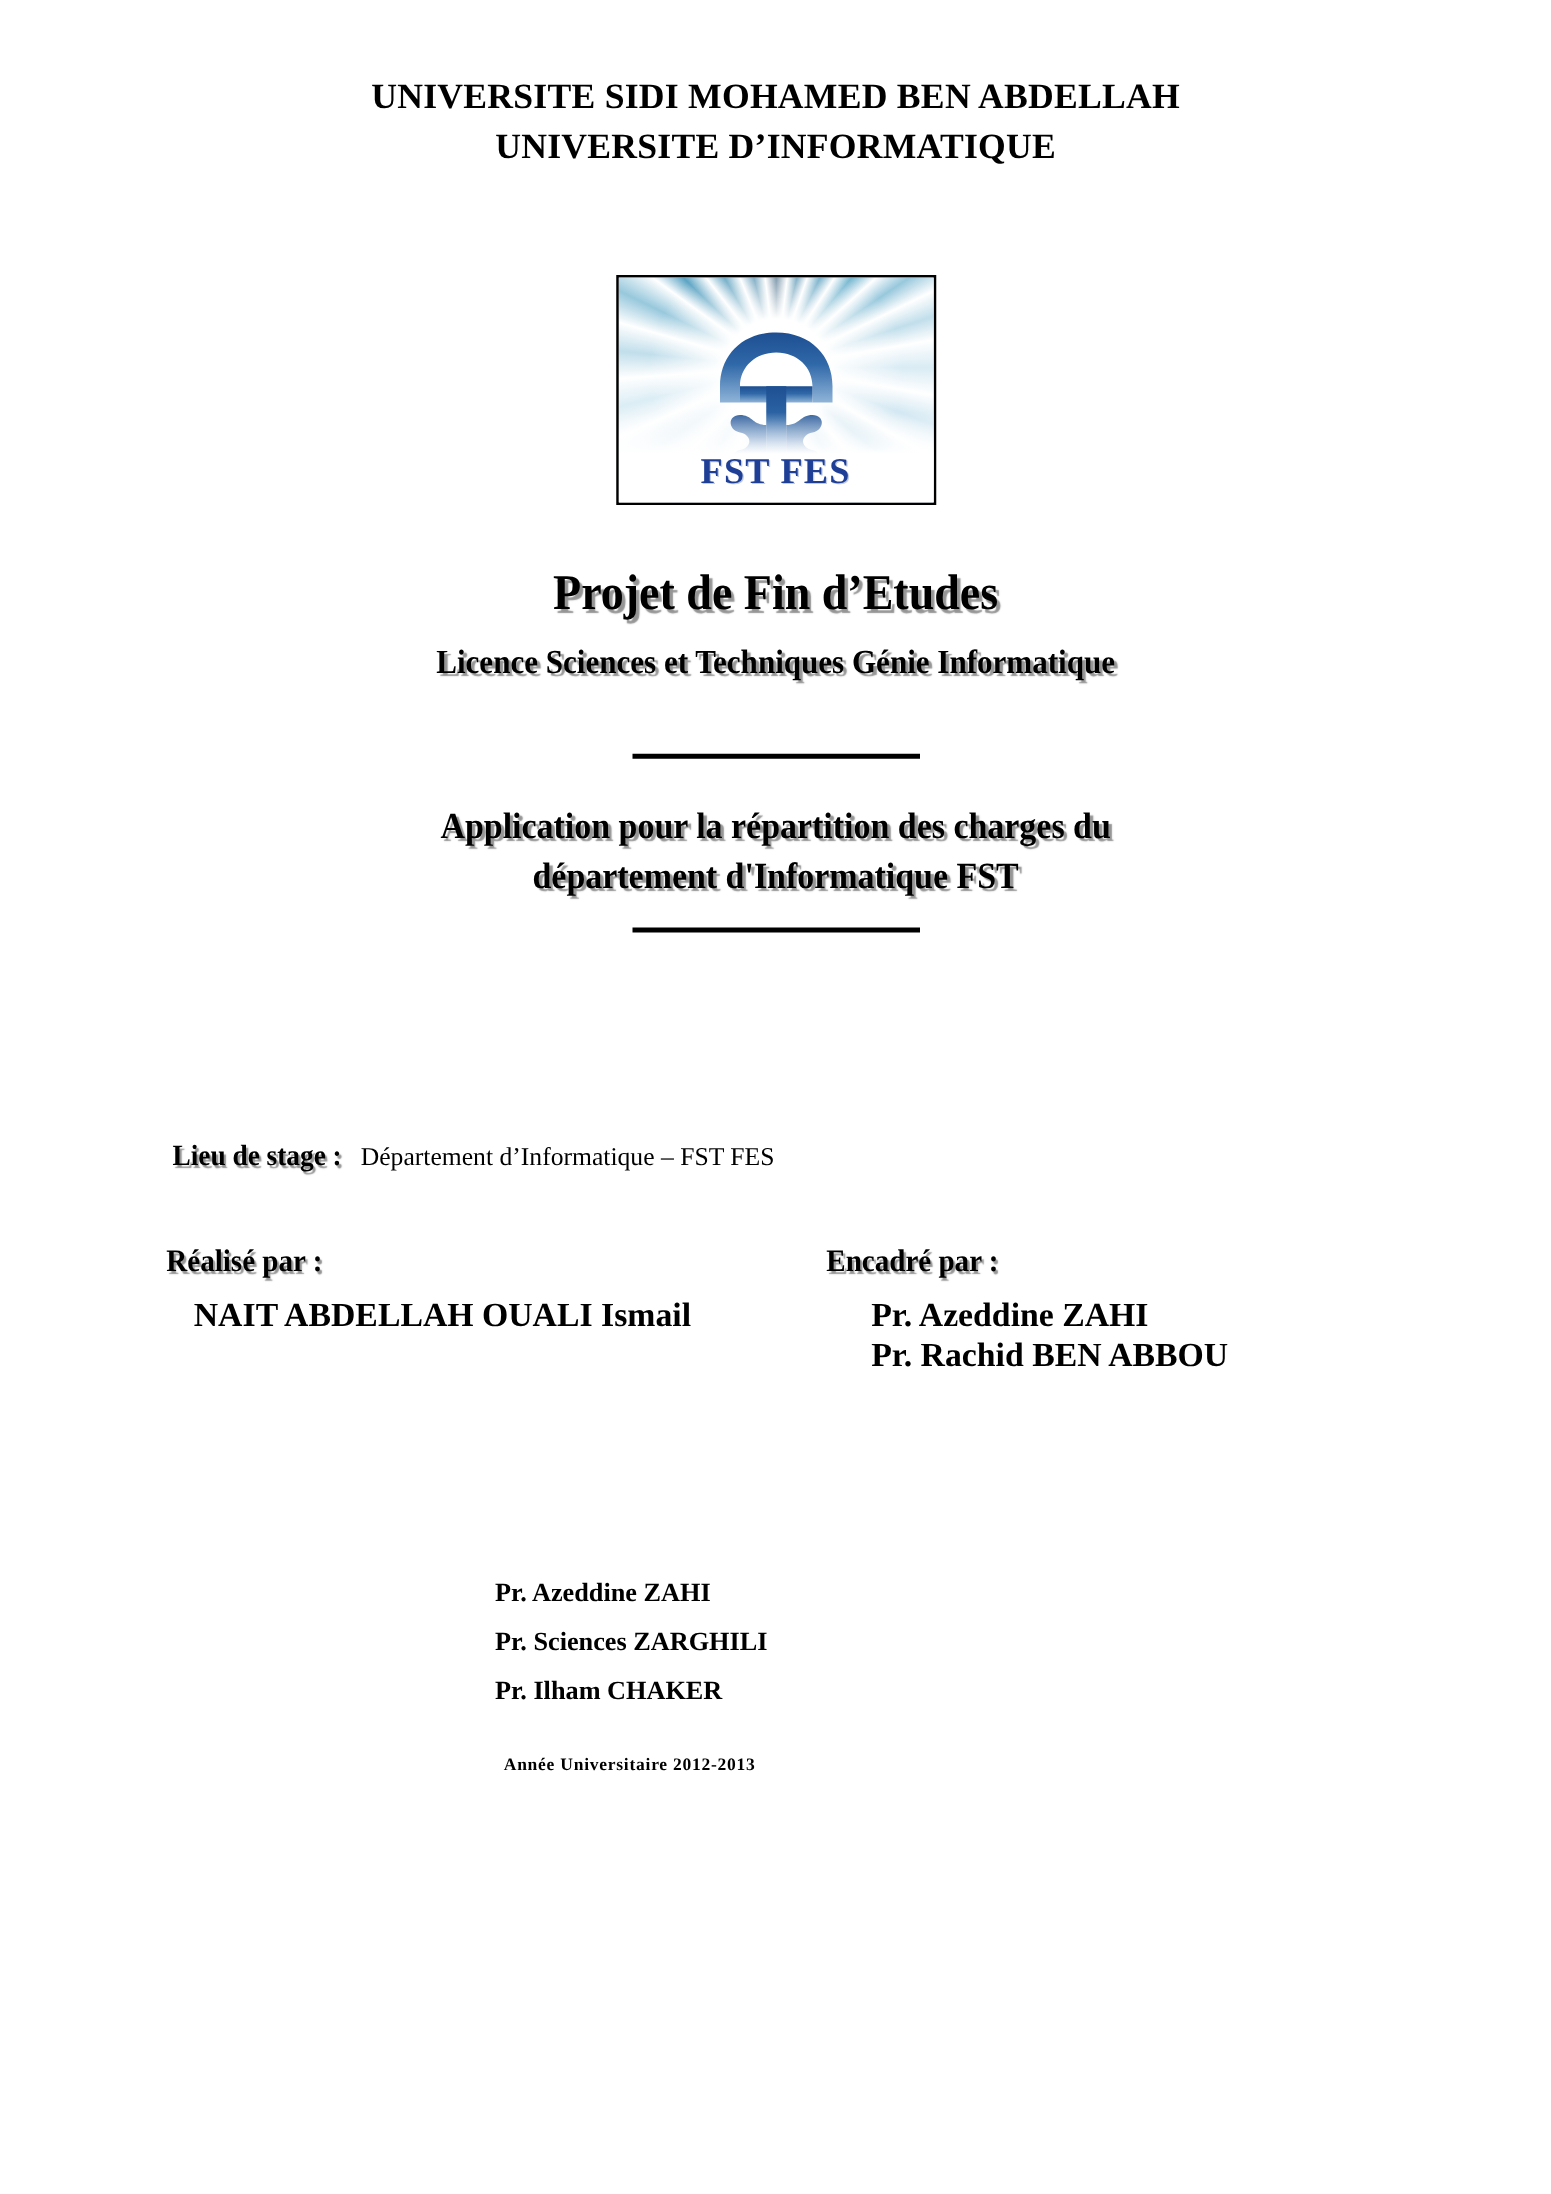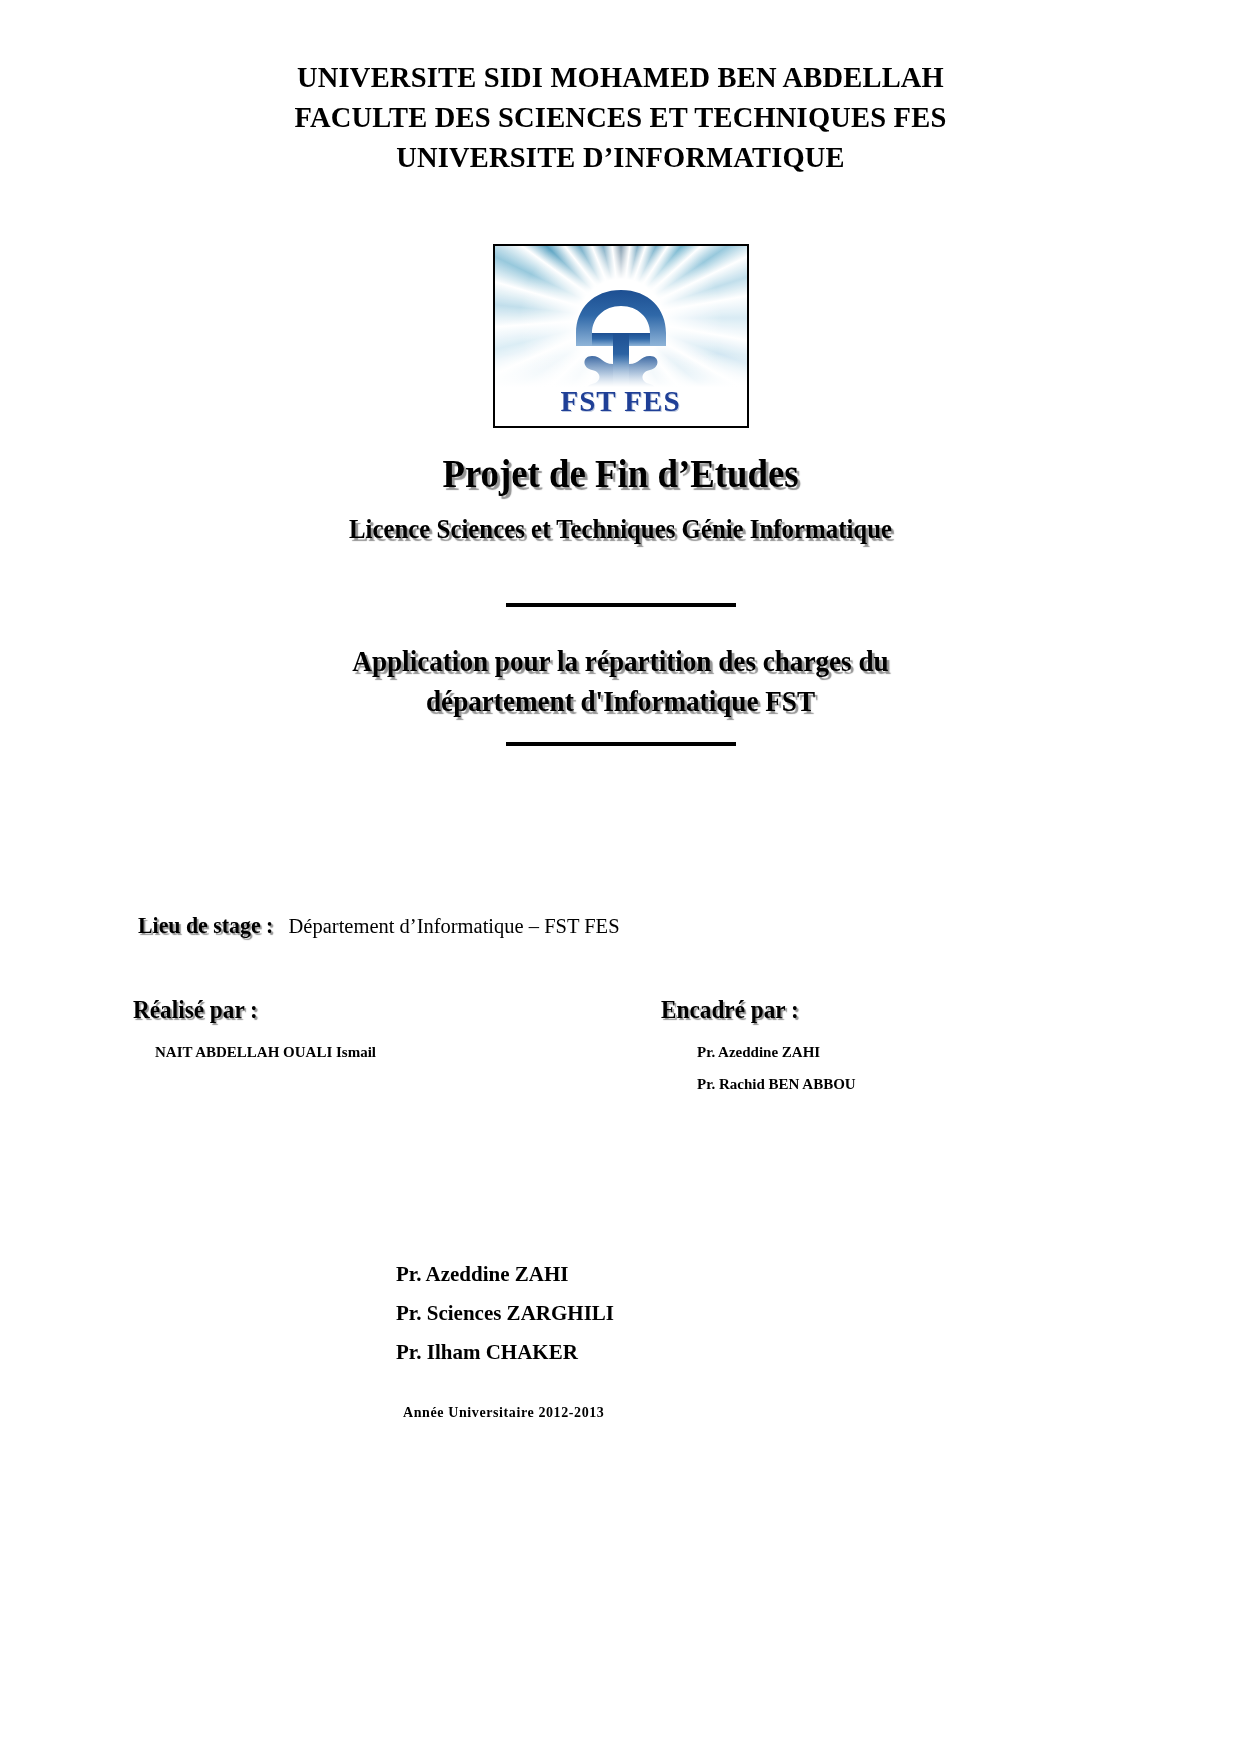--- a/index.html
+++ b/index.html
@@ -31,21 +31,21 @@
     font-weight: bold;
     font-size: 28.5px;
     line-height: 40px;
     letter-spacing: 0.2px;
     white-space: nowrap;
   }
 
   
   .logo-wrap {
     position: absolute;
-    top: 244px;
+    top: 220px;
     left: 0;
     width: 100%;
     display: flex;
     justify-content: center;
   }
   .logo-box {
     position: relative;
     width: 252px;
     height: 180px;
     border: 2px solid #000000;
@@ -197,21 +197,21 @@
     color: #000000;
     text-shadow: 2px 2px 1px rgba(130,130,130,0.85);
     transform: scaleX(0.93);
     transform-origin: left center;
     display: inline-block;
     white-space: nowrap;
   }
   .people-name {
     font-family: "Liberation Serif", "DejaVu Serif", serif;
     font-weight: bold;
-    font-size: 15px;
+    font-size: 27px;
     line-height: 32px;
     white-space: nowrap;
   }
   .people-col-left .people-name { margin-left: 22px; margin-top: 12px; }
   .people-col-right .people-name { margin-left: 36px; margin-top: 12px; }
   .people-col-right .people-name + .people-name { margin-top: 0; }
 
   
   .defense {
     position: absolute;
@@ -253,21 +253,20 @@
     white-space: nowrap;
   }
 </style>
 </head>
 <body>
 
 <div class="page">
 
   <div class="header">
     <div class="header-line">UNIVERSITE SIDI MOHAMED BEN ABDELLAH</div>
-    <div class="header-line">FACULTE DES SCIENCES ET TECHNIQUES FES</div>
     <div class="header-line">UNIVERSITE D’INFORMATIQUE</div>
   </div>
 
   <div class="logo-wrap">
     <div class="logo-box">
       <div class="logo-rays"></div>
       <svg class="logo-emblem" viewBox="0 0 118 112">
         <defs>
           <linearGradient id="embGrad" x1="0" y1="0" x2="0" y2="1">
             <stop offset="0%" stop-color="#1d4f92"></stop>

